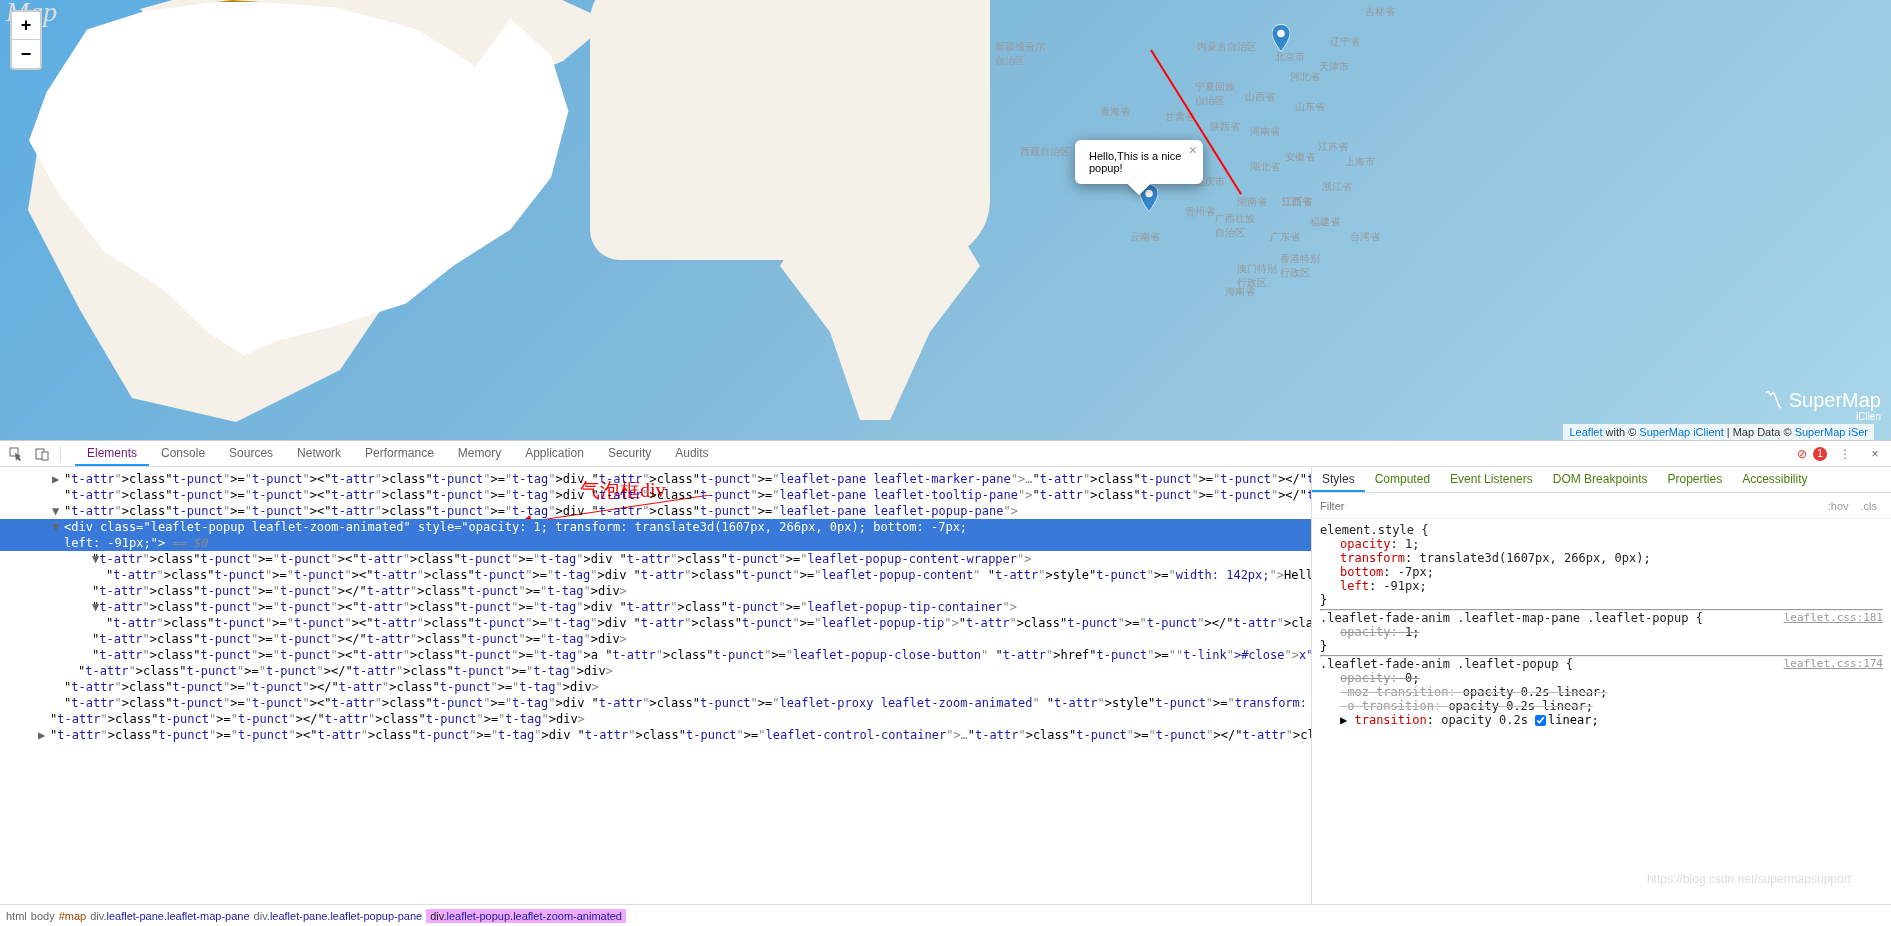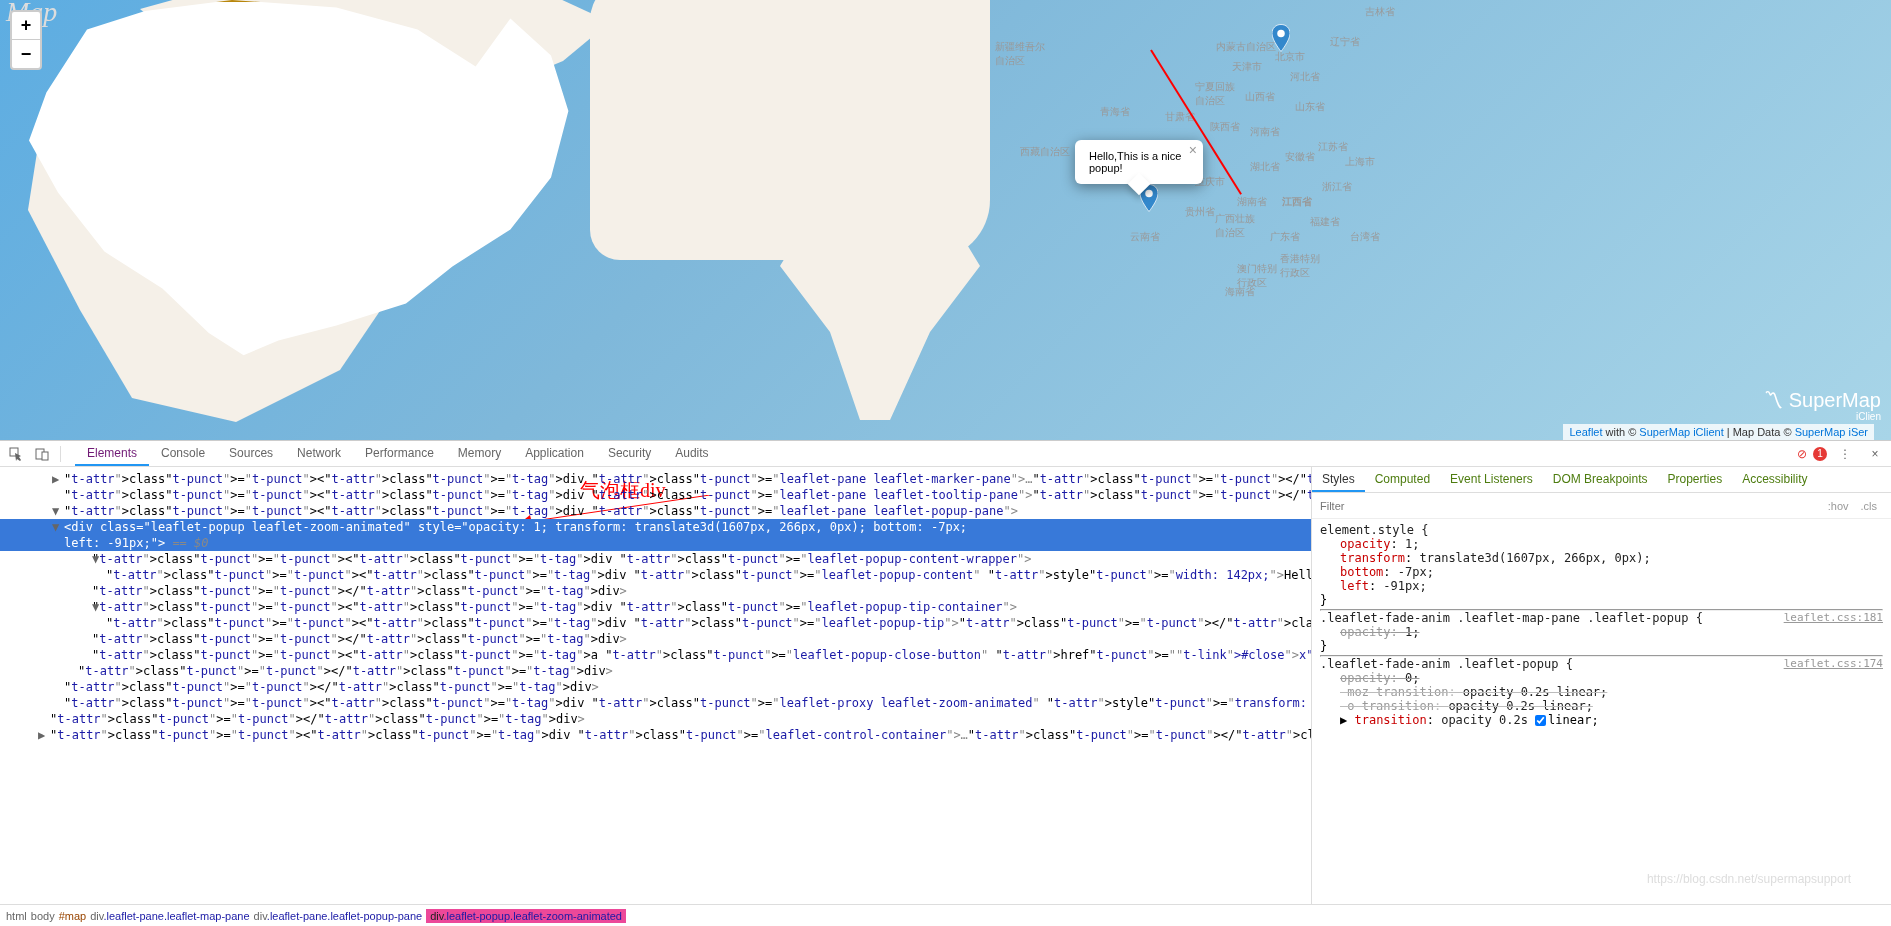--- a/index.html
+++ b/index.html
@@ -46,21 +46,21 @@
 .dl2{padding-left:64px}.dl2 .tri{left:52px}
 .dl3{padding-left:78px}
 .dl4{padding-left:92px}
 .dl5{padding-left:106px}
 .selected{background:#3879D9;color:#fff}
 .t-punct{color:#888}
 .t-val{color:#1A1AA6}
 .eqsel{color:#888;font-style:italic}
 .breadcrumb{height:22px;border-top:1px solid #ddd;display:flex;align-items:center;padding:0 6px;font-size:11px;gap:4px;color:#666}
 .bc-item{cursor:pointer}
-.bc-item.sel{background:#ec4899;padding:1px 4px}
+.bc-item.sel{background:#f0abfc;padding:1px 4px}
 .bc-cls{color:#1A1AA6}
 .bc-id{color:#994500}
 .side-panel{width:580px;border-left:1px solid #ddd;display:flex;flex-direction:column}
 .sp-tabs{height:26px;display:flex;border-bottom:1px solid #ddd}
 .sp-tab{padding:5px 10px;font-size:12px;color:#4d7c0f;cursor:pointer}
 .sp-tab.active{color:#333;border-bottom:2px solid #2196F3}
 .sp-filter{height:26px;border-bottom:1px solid #eee;display:flex;align-items:center;padding:0 8px}
 .sp-filter input{border:none;outline:none;flex:1;font-size:11px}
 .sp-hov{color:#999;font-size:11px;padding:0 6px}
 .styles-body{flex:1;overflow:auto;font-family:Consolas,monospace;font-size:12px;padding:4px 8px}
@@ -85,26 +85,26 @@
   <div class="land europe"></div>
   <div class="land asia-central"></div>
   <div class="land india"></div>
   <div class="china-bg"></div>
   <div id="provinces">
       <div class="province" style="left: 995px; top: 40px;">新疆维吾尔<br>自治区</div>
       <div class="province" style="left: 1100px; top: 105px;">青海省</div>
       <div class="province" style="left: 1020px; top: 145px;">西藏自治区</div>
       <div class="province" style="left: 1165px; top: 110px;">甘肃省</div>
       <div class="province" style="left: 1195px; top: 80px;">宁夏回族<br>自治区</div>
-      <div class="province" style="left: 1197px; top: 40px; margin-left: 19px;">内蒙古自治区</div>
+      <div class="province" style="left: 1197px; top: 40px;">内蒙古自治区</div>
       <div class="province" style="left: 1210px; top: 120px;">陕西省</div>
       <div class="province" style="left: 1245px; top: 90px;">山西省</div>
       <div class="province" style="left: 1290px; top: 70px;">河北省</div>
       <div class="province" style="left: 1275px; top: 50px;">北京市</div>
-      <div class="province" style="left: 1232px; top: 60px; text-align: right;">天津市</div>
+      <div class="province" style="left: 1319px; top: 60px; text-align: right;">天津市</div>
       <div class="province" style="left: 1330px; top: 35px;">辽宁省</div>
       <div class="province" style="left: 1365px; top: 5px;">吉林省</div>
       <div class="province" style="left: 1295px; top: 100px;">山东省</div>
       <div class="province" style="left: 1250px; top: 125px;">河南省</div>
       <div class="province" style="left: 1145px; top: 165px;">四川省</div>
       <div class="province" style="left: 1195px; top: 175px;">重庆市</div>
       <div class="province" style="left: 1250px; top: 160px;">湖北省</div>
       <div class="province" style="left: 1285px; top: 150px;">安徽省</div>
       <div class="province" style="left: 1318px; top: 140px;">江苏省</div>
       <div class="province" style="left: 1345px; top: 155px;">上海市</div>

